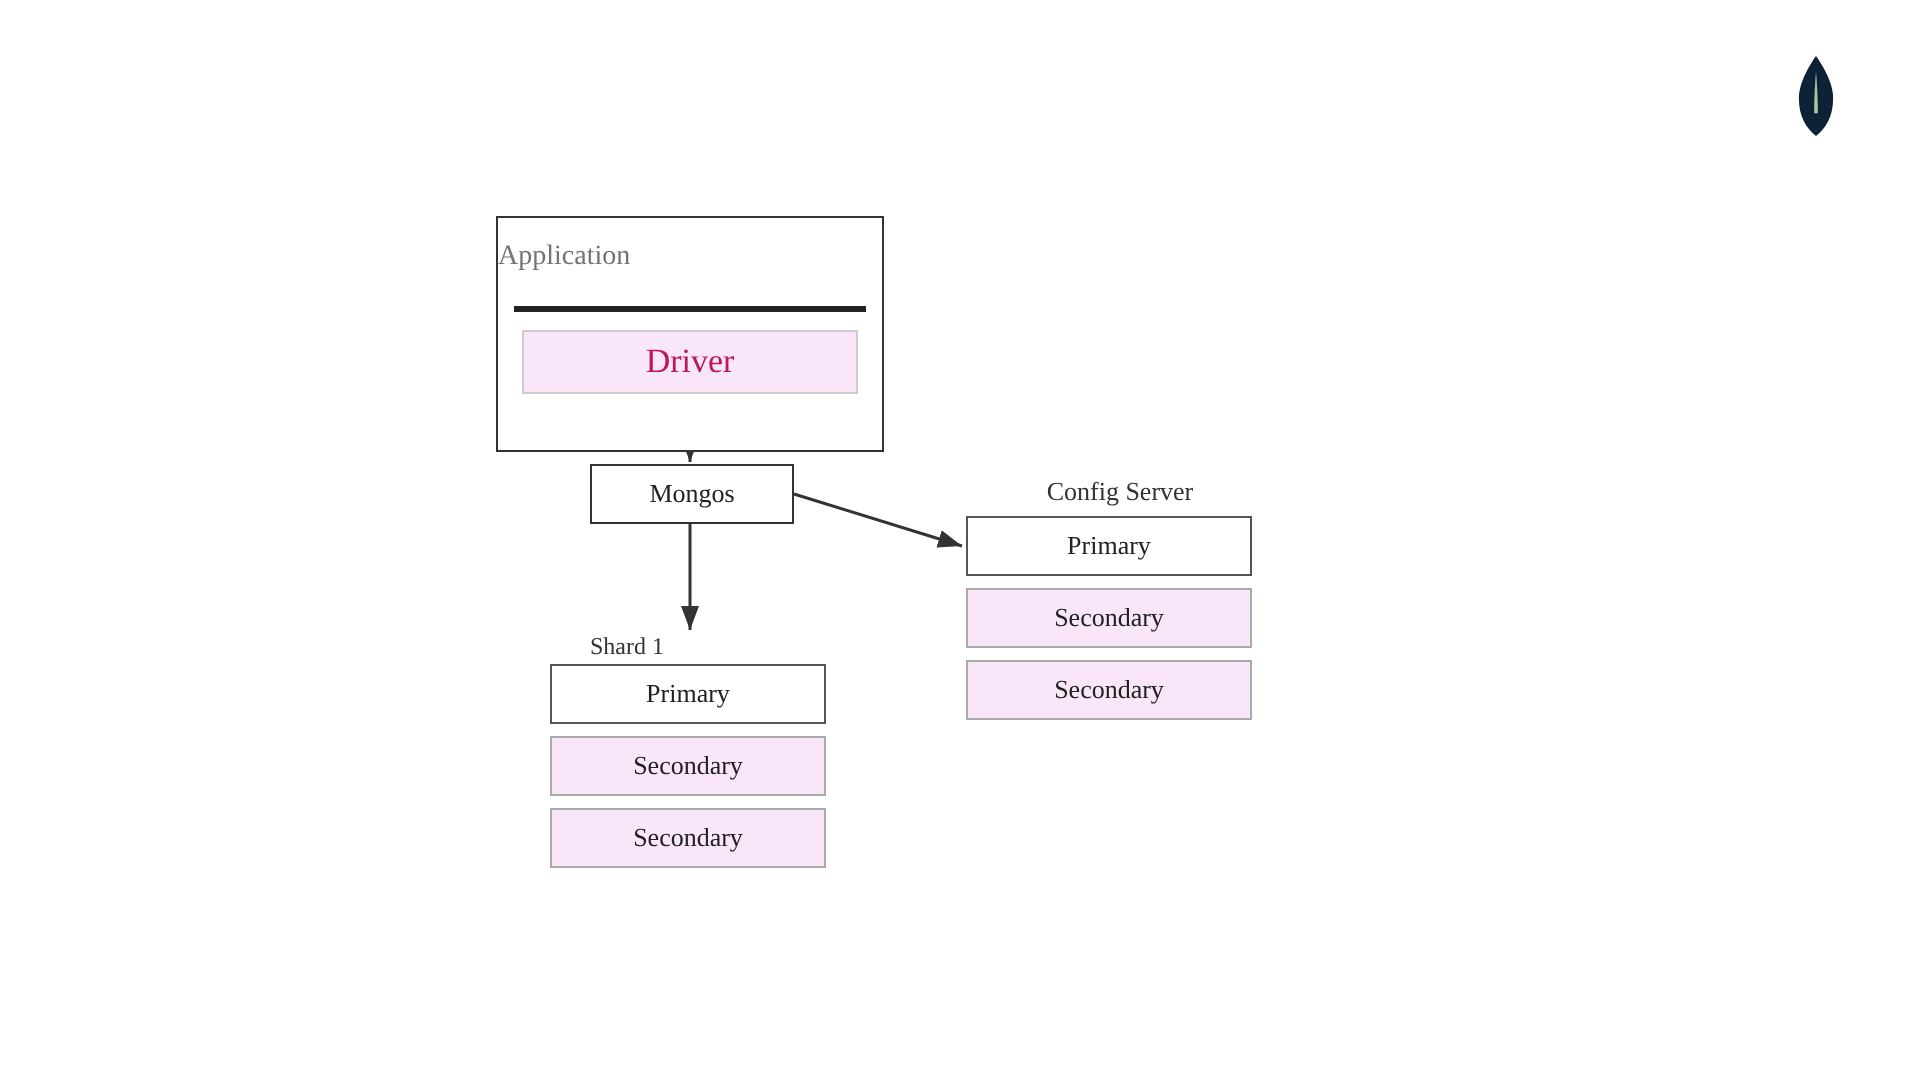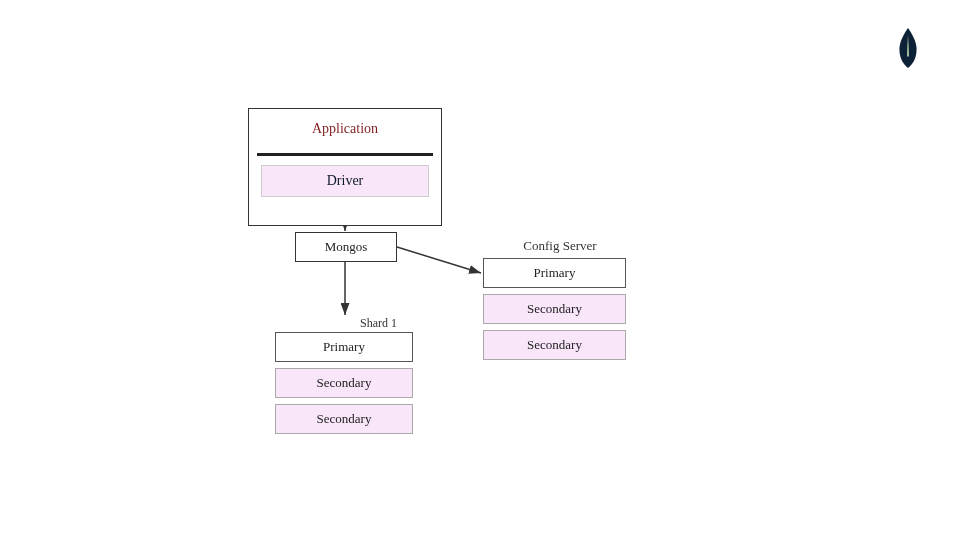--- a/index.html
+++ b/index.html
@@ -67,21 +67,21 @@
       color: #222;
       font-family: Liberation Serif, serif;
     }
 
     
     .shard1-label {
       position: absolute;
       top: 316px;
       left: 295px;
       width: 102px;
-      text-align: right;
+      text-align: left;
       font-size: 12px;
       color: #333;
     }
 
     
     .shard1-primary {
       position: absolute;
       top: 332px;
       left: 275px;
       width: 138px;
@@ -213,23 +213,23 @@
     </defs>
 
     <line x1="345" y1="226" x2="345" y2="231" stroke="#333" stroke-width="1.5" marker-end="url(#arrowhead)"></line>
 
     <line x1="345" y1="262" x2="345" y2="315" stroke="#333" stroke-width="1.5" marker-end="url(#arrowhead)"></line>
 
     <line x1="397" y1="247" x2="481" y2="273" stroke="#333" stroke-width="1.5" marker-end="url(#arrowhead)"></line>
   </svg>
 
   <div class="app-driver-box">
-    <div style="position:absolute; top:12px; left:0; width:100%; text-align:center; font-size:14px; color:#7f1d1d;">Application</div>
+    <div style="position:absolute; top:12px; left:0; width:100%; font-size:14px; color:#737373;">Application</div>
     <div class="app-divider" style="position:absolute; top:44px; left:8px; width:calc(100% - 16px); height:3px; background:#222;"></div>
-    <div style="position:absolute; top:56px; left:12px; width:calc(100% - 24px); height:32px; border:1.5px solid #ccc; background:#f9e6f9; display:flex; align-items:center; justify-content:center; font-size:14px; color:#0f172a;">Driver</div>
+    <div style="position:absolute; top:56px; left:12px; width:calc(100% - 24px); height:32px; border:1.5px solid #ccc; background:#f9e6f9; display:flex; align-items:center; justify-content:center; font-size:17px; color:#be185d;">Driver</div>
   </div>
 
   <div class="mongos-box">
     <span>Mongos</span>
   </div>
 
   <div class="shard1-label">Shard 1</div>
 
   <div class="shard1-primary">
     <span>Primary</span>

